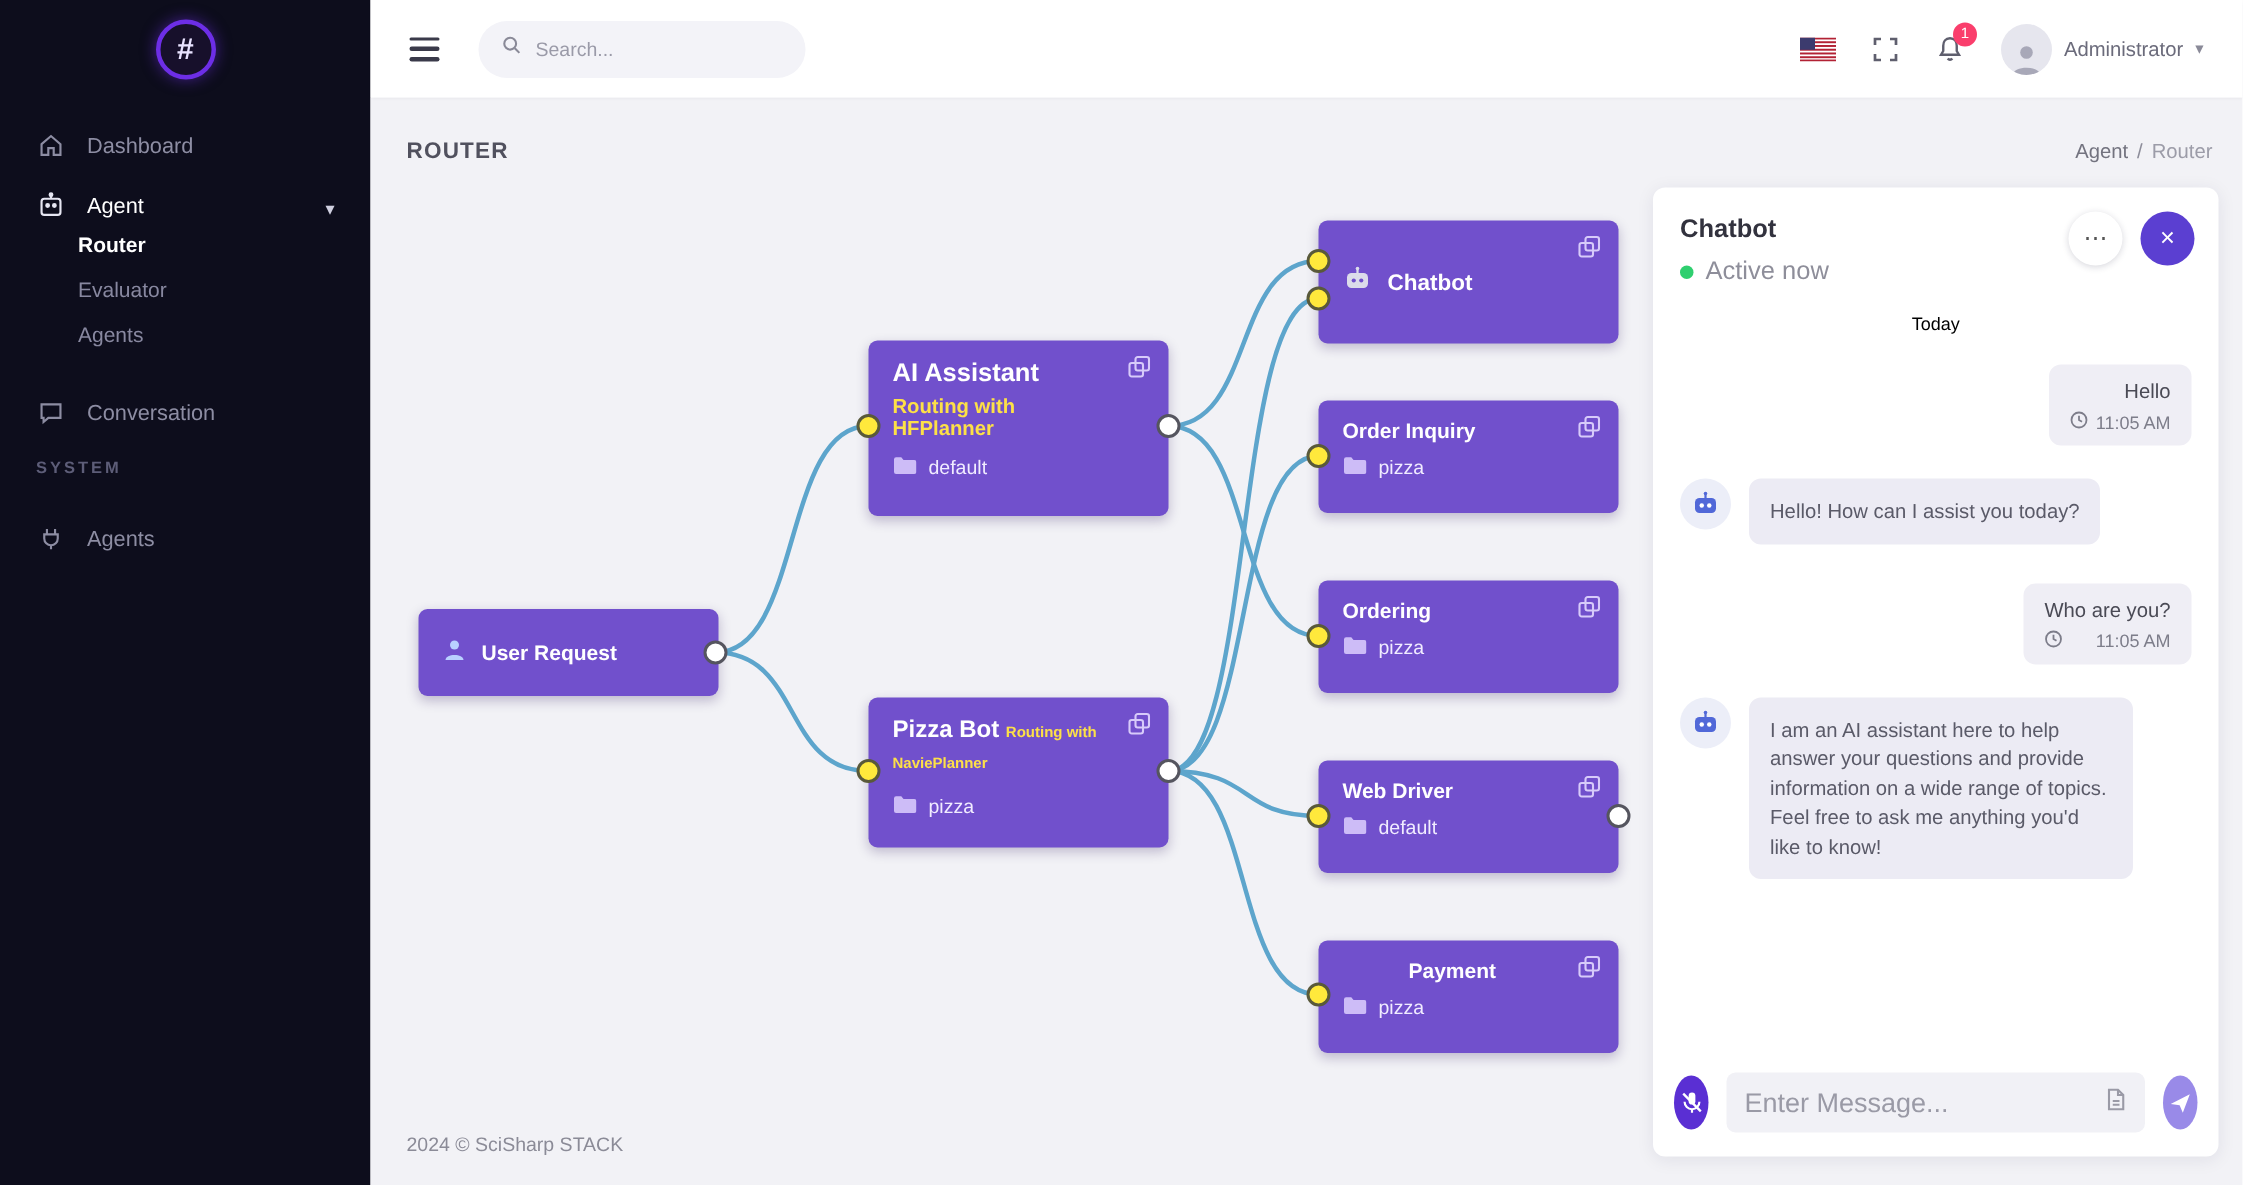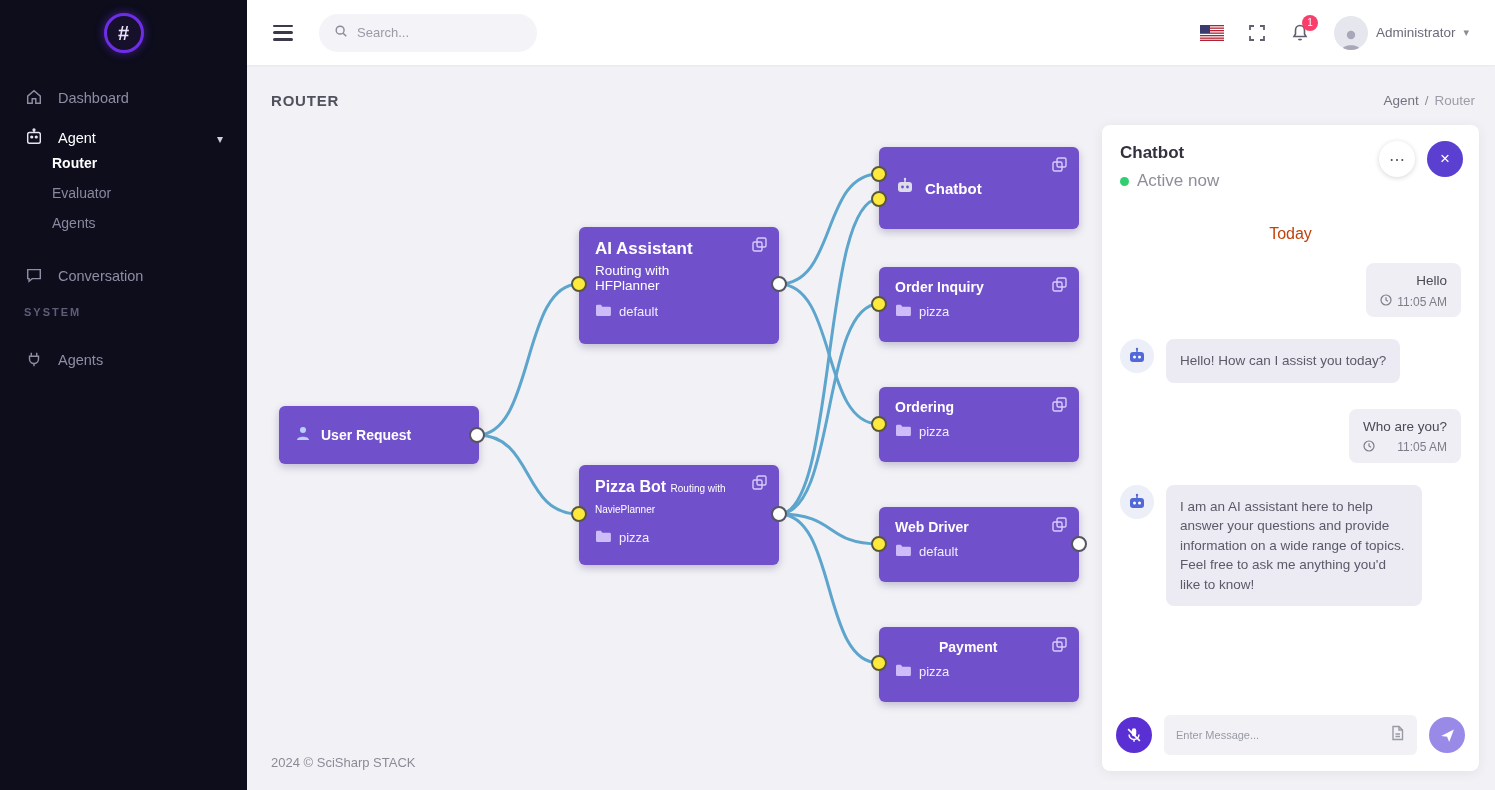--- a/index.html
+++ b/index.html
@@ -49,50 +49,50 @@
   .breadcrumb .current { color:#9c9ca8; }
   .footer-note { position:absolute; left:24px; bottom:20px; font-size:13px; color:#8b8b97; }
 
   
   .canvas { position:absolute; inset:0; }
   .wires { position:absolute; left:0; top:0; z-index:1; }
   .flow-node { position:absolute; z-index:2; background:#7150cc; border-radius:6px; color:#fff;
     box-shadow:0 3px 8px rgba(40,20,90,.25); padding:12px 16px; cursor:grab; }
   .flow-node .copy-icon { position:absolute; top:10px; right:12px; opacity:.9; }
   .node-title { font-weight:bold; }
-  .node-sub { color:#ffffff; font-weight:normal; }
+  .node-sub { color:#fde047; font-weight:bold; }
   .folder-row { display:flex; align-items:center; gap:8px; margin-top:10px; font-size:13px; color:#f1ecff; }
   .port { position:absolute; z-index:3; width:16px; height:16px; border-radius:50%; transform:translate(-50%,-50%); }
   .port.in { background:#ffe93c; border:2px solid #59593a; }
   .port.out { background:#ffffff; border:2px solid #55555f; }
 
   
   .chat-panel { position:absolute; right:16px; top:60px; bottom:19px; width:377px; background:#fff;
     border-radius:8px; box-shadow:0 2px 12px rgba(30,30,60,.08); display:flex; flex-direction:column; z-index:5; }
   .chat-head { padding:18px 18px 8px 18px; position:relative; }
   .chat-title { font-size:17px; font-weight:bold; color:#32323e; }
   .chat-status { display:flex; align-items:center; gap:8px; margin-top:8px; font-size:17px; color:#8e8e9a; }
   .dot { width:9px; height:9px; border-radius:50%; background:#2fcf6f; }
   .chat-head-btns { position:absolute; right:16px; top:16px; display:flex; gap:12px; }
   .round-btn { width:36px; height:36px; border-radius:50%; display:flex; align-items:center; justify-content:center; cursor:pointer; border:none; font-family:inherit; }
   .more-btn { background:#fff; box-shadow:0 1px 5px rgba(30,30,60,.18); color:#555; font-size:16px; }
   .close-btn { background:#5b3fd1; color:#fff; font-size:17px; }
   .chat-body { flex:1; padding:4px 18px 0 18px; overflow:hidden; display:flex; flex-direction:column; }
-  .day-divider { text-align:center; color:#c2410c; font-size:16px; margin:22px 0 20px; }
+  .day-divider { text-align:center; color:#000000; font-size:12px; margin:6px 0 20px; }
   .msg-user { align-self:flex-end; background:#efeef5; border-radius:8px; padding:10px 14px 8px; margin-bottom:22px; text-align:right; max-width:250px; }
   .msg-user .txt { font-size:13.5px; color:#4a4a55; }
   .msg-user .time { display:flex; align-items:center; justify-content:space-between; gap:5px; margin-top:6px; font-size:12px; color:#7d7d8a; }
   .msg-bot { display:flex; gap:12px; align-items:flex-start; margin-bottom:26px; }
   .bot-avatar { width:34px; height:34px; border-radius:50%; background:#eceef8; flex:0 0 34px; display:flex; align-items:center; justify-content:center; }
   .msg-bot .bubble { background:#ecebf4; border-radius:8px; padding:12px 14px; font-size:13.5px; color:#5a5a68; line-height:1.45; max-width:256px; }
   .chat-input-row { padding:12px 14px 16px; display:flex; align-items:center; gap:12px; }
   .mic-btn { background:#5a2fd3; }
   .send-btn { background:#998ae8; }
   .msg-input-wrap { flex:1; height:40px; background:#f1f1f6; border-radius:6px; display:flex; align-items:center; padding:0 12px; gap:8px; }
-  .msg-input-wrap input { flex:1; border:none; outline:none; background:transparent; font-size:11px; color:#737373; font-family:inherit; }
+  .msg-input-wrap input { flex:1; border:none; outline:none; background:transparent; font-size:18px; color:#737373; font-family:inherit; }
   .msg-input-wrap input::placeholder { color:#9a9aa6; }
 </style>
 </head>
 <body>
 
 <div class="app">
 
   <aside class="sidebar">
     <div class="logo-wrap">
       <div class="logo-mark">#</div>

